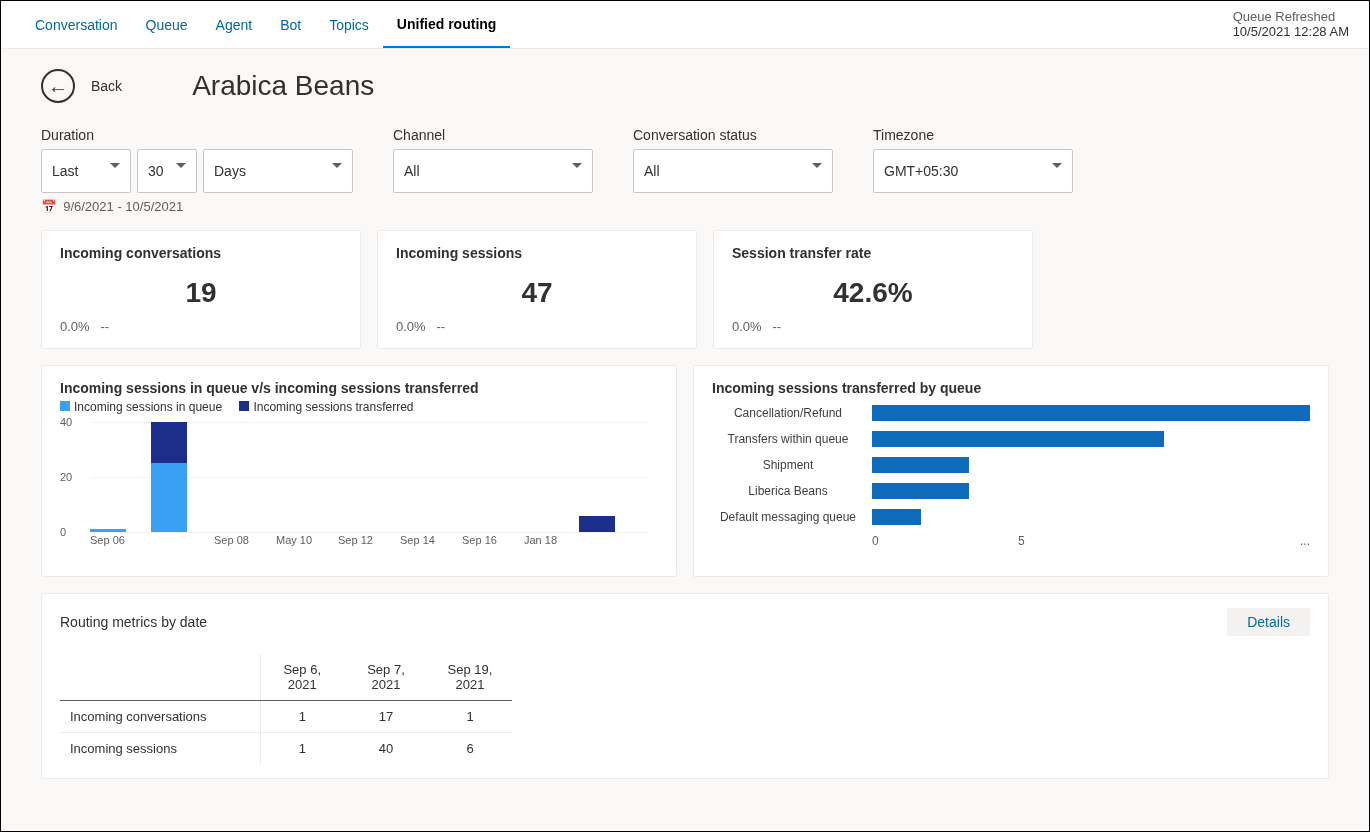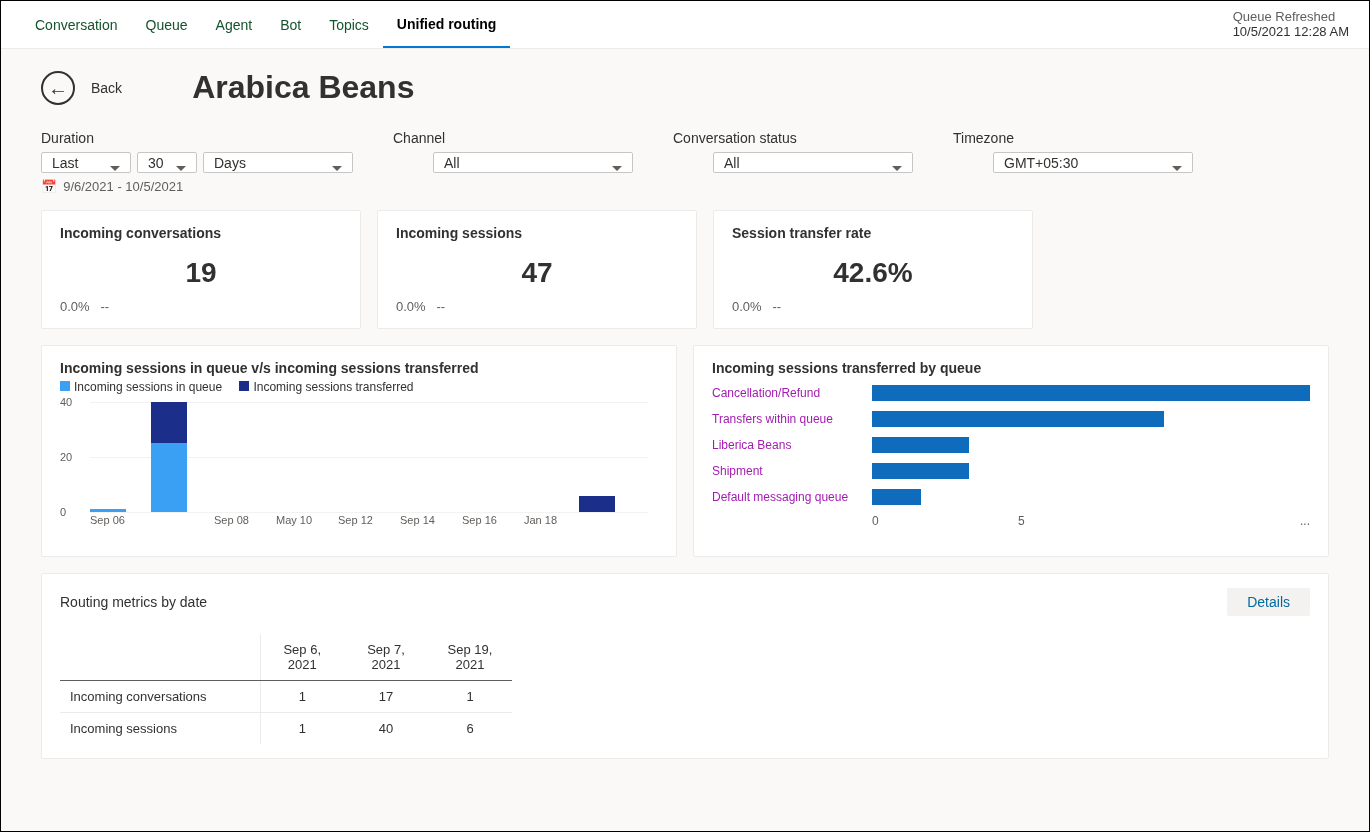--- a/index.html
+++ b/index.html
@@ -1,33 +1,33 @@
 <!DOCTYPE html>
 <html><head>
 <meta charset="utf-8">
 <style>
   * { box-sizing: border-box; margin: 0; padding: 0; }
   body { font-family: "Segoe UI", Arial, sans-serif; font-size: 14px; color: #323130; background: #faf9f8; width:1370px; height:832px; overflow:hidden;}
   .frame { width:1370px; height:832px; border:1px solid #000; background:#fff; position:relative;}
   .tabbar { display:flex; align-items:center; height:48px; padding:0 20px; border-bottom:1px solid #edebe9;}
-  .tab { padding:14px 14px; font-size:14px; color:#14532d; cursor:pointer;}
+  .tab { padding:14px 14px; font-size:14px; color:#0369a1; cursor:pointer;}
   .tab.active { color:#000; font-weight:600; border-bottom:2px solid #0078d4;}
   .refresh { position:absolute; right:20px; top:8px; text-align:left; font-size:13px;}
   .refresh .lbl{color:#605e5c;}
   .body { padding:20px 40px 0 40px; background:#faf9f8; height:calc(100% - 48px); overflow:hidden;}
   .titlerow { display:flex; align-items:center; gap:20px; margin-bottom:24px;}
   .backbtn { display:flex; align-items:center; gap:16px; cursor:pointer;}
   .backbtn .circ{ width:34px;height:34px;border:2px solid #323130;border-radius:50%; display:flex;align-items:center;justify-content:center;}
   .backbtn .arr{ font-size:20px; line-height:1;}
-  .pagetitle { font-size:32px; font-weight:700; margin-left:50px;}
+  .pagetitle { font-size:28px; font-weight:400; margin-left:50px;}
   .filters { display:flex; gap:40px; margin-bottom:10px; flex-wrap:wrap;}
   .filtergrp .lab{ font-size:14px; color:#323130; margin-bottom:6px; display:block;}
   .dropdowns { display:flex; gap:6px;}
-  .dd { height:21px; background:#fff; border:1px solid #c8c6c4; border-radius:2px; padding:0 28px 0 10px; font-size:14px; display:flex; align-items:center; position:relative; min-width:80px;}
-  .dd.w200{min-width:200px;margin-left:40px;}
+  .dd { height:44px; background:#fff; border:1px solid #c8c6c4; border-radius:2px; padding:0 28px 0 10px; font-size:14px; display:flex; align-items:center; position:relative; min-width:80px;}
+  .dd.w200{min-width:200px;}
   .dd.w150{min-width:150px;}
   .dd.w90{min-width:90px;}
   .dd.w60{min-width:60px;}
   .dd::after{content:""; position:absolute; right:10px; top:13px; width:0;height:0;border-left:5px solid transparent;border-right:5px solid transparent;border-top:5px solid #605e5c;}
   .daterange{ font-size:13px; color:#605e5c; margin-top:6px; display:flex; align-items:center; gap:6px;}
   .cal-icon{font-size:13px;}
   .kpis { display:flex; gap:16px; margin-top:16px;}
   .card { background:#fff; border:1px solid #edebe9; border-radius:2px; padding:14px 18px; }
   .kpi{ width:320px;}
   .kpi .ktitle{ font-size:14px; font-weight:600; color:#323130;}
@@ -43,21 +43,21 @@
   .grid{ position:absolute; left:30px; right:10px; height:110px; top:0;}
   .gline{ position:absolute; left:0; right:0; border-top:1px solid #f3f2f1;}
   .bars{ position:absolute; left:30px; right:10px; top:0; height:110px; }
   .bar{ position:absolute; bottom:0; width:36px;}
   .seg{ position:absolute; left:0; width:100%;}
   .xaxis{ position:absolute; left:30px; right:10px; top:112px; display:flex; font-size:11px; color:#605e5c;}
   .xtick{ flex:1;}
   
   .hbarplot{ position:relative; }
   .hrow{ display:flex; align-items:center; height:26px;}
-  .hrow .hlab{ width:160px; text-align:left; font-size:12px; color:#a21caf; padding-right:8px;}
+  .hrow .hlab{ width:160px; text-align:center; font-size:12px; color:#404040; padding-right:8px;}
   .hrow .htrack{ flex:1; height:16px; position:relative;}
   .hrow .hfill{ position:absolute; left:0; top:0; height:16px; background:#0f6cbd;}
   .hxaxis{display:flex; margin-left:160px; font-size:12px; color:#605e5c; margin-top:4px;}
   .hxaxis span{flex:1;}
   .tablecard{ margin-top:16px;}
   .tablecard .thead{display:flex; justify-content:space-between; align-items:center;}
   .detailsbtn{ background:#f3f2f1; color:#0369a1; padding:6px 20px; border-radius:2px; font-size:14px;}
   table{border-collapse:collapse; margin-top:18px; font-size:13px;}
   th,td{padding:8px 10px; text-align:left;}
   th{font-weight:400;border-bottom:1px solid #605e5c;}
@@ -198,27 +198,27 @@
                 <div class="hfill" style="width: 100%;"></div>
               </div>
             </div>
             <div class="hrow">
               <div class="hlab">Transfers within queue</div>
               <div class="htrack">
                 <div class="hfill" style="width: 66.6667%;"></div>
               </div>
             </div>
             <div class="hrow">
+              <div class="hlab">Shipment</div>
+              <div class="htrack">
+                <div class="hfill" style="width: 22.2222%;"></div>
+              </div>
+            </div>
+            <div class="hrow">
               <div class="hlab">Liberica Beans</div>
-              <div class="htrack">
-                <div class="hfill" style="width: 22.2222%;"></div>
-              </div>
-            </div>
-            <div class="hrow">
-              <div class="hlab">Shipment</div>
               <div class="htrack">
                 <div class="hfill" style="width: 22.2222%;"></div>
               </div>
             </div>
             <div class="hrow">
               <div class="hlab">Default messaging queue</div>
               <div class="htrack">
                 <div class="hfill" style="width: 11.1111%;"></div>
               </div>
             </div>

